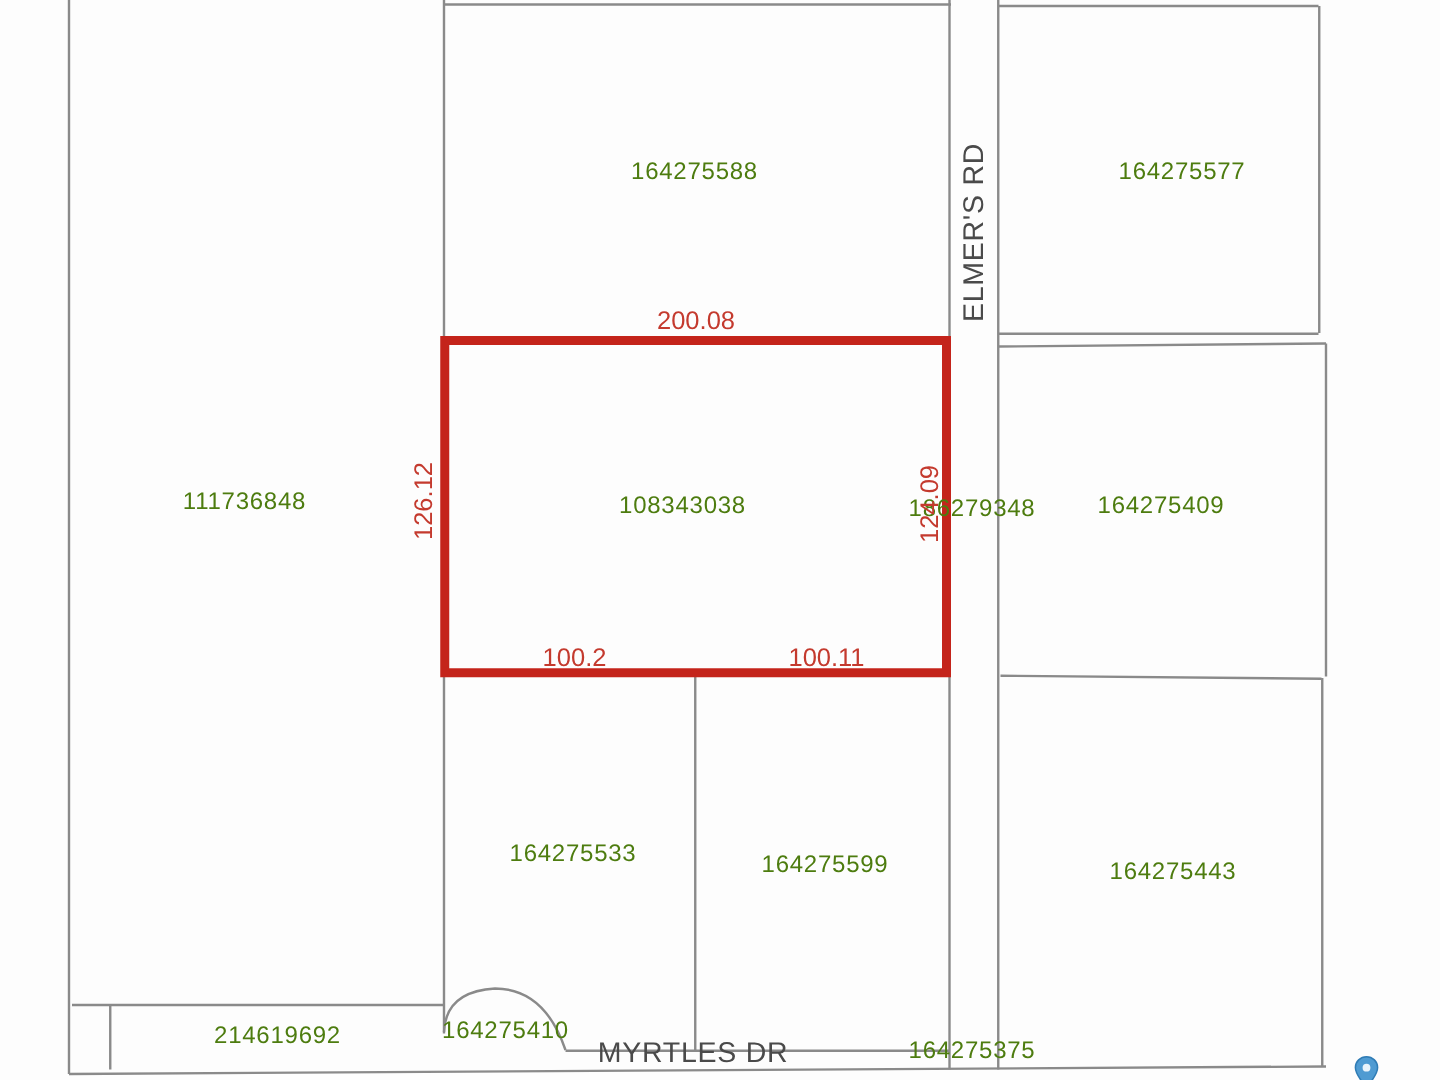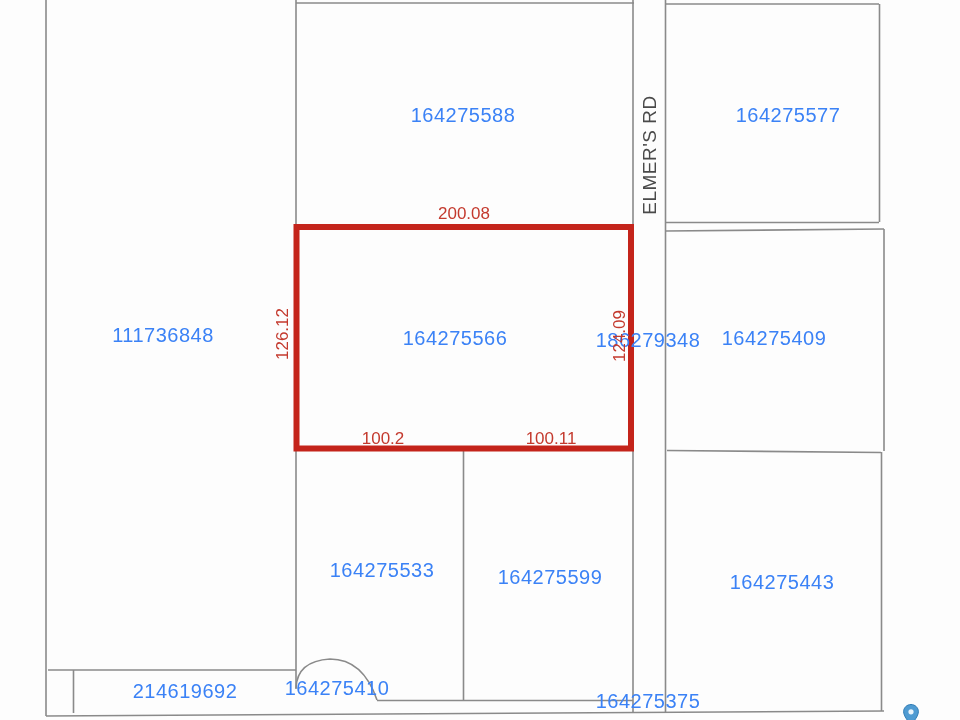--- a/index.html
+++ b/index.html
@@ -7,22 +7,22 @@
     position:relative;
     width:960px;height:720px;
     background:#fdfdfd;
     overflow:hidden;
     font-family:"Liberation Sans", sans-serif;
   }
   #boundaries{position:absolute;left:0;top:0;width:960px;height:720px;}
   .parcel-label{
     position:absolute;
     transform:translate(-50%,-50%);
-    font-size:20px;
-    color:#3b82f6;
+    font-size:16px;
+    color:#4d7c0f;
     white-space:nowrap;
     letter-spacing:0.5px;
   }
   .road-label{
     position:absolute;
     transform:translate(-50%,-50%);
     font-size:19px;
     color:#4a4a4a;
     white-space:nowrap;
     letter-spacing:0.5px;
@@ -88,40 +88,41 @@
       <circle cx="911" cy="711.8" r="2.6" fill="#eaf4fb"></circle>
     </g>
   </svg>
 
   <span class="parcel-label" style="left:163px;top:335px">111736848</span>
 
   <span class="parcel-label" style="left:463px;top:115px">164275588</span>
 
   <span class="parcel-label" style="left:788px;top:115px">164275577</span>
 
-  <span class="parcel-label" style="left:455px;top:338px">164275566</span>
+  <span class="parcel-label" style="left:455px;top:338px">108343038</span>
 
   <span class="parcel-label" style="left:648px;top:340px">186279348</span>
 
   <span class="parcel-label" style="left:774px;top:338px">164275409</span>
 
   <span class="parcel-label" style="left:382px;top:570px">164275533</span>
 
   <span class="parcel-label" style="left:550px;top:577px">164275599</span>
 
   <span class="parcel-label" style="left:782px;top:582px">164275443</span>
 
   <span class="parcel-label" style="left:185px;top:691px">214619692</span>
 
   <span class="parcel-label" style="left:337px;top:688px">164275410</span>
 
   <span class="parcel-label" style="left:648px;top:701px">164275375</span>
 
   <span class="road-label vertical" style="left:650px;top:155px">ELMER'S RD</span>
 
+  <span class="road-label" style="left:462px;top:703px">MYRTLES DR</span>
 
   <span class="dim-label" style="left:464px;top:214px">200.08</span>
 
   <span class="dim-label vertical" style="left:283px;top:334px">126.12</span>
 
   <span class="dim-label vertical" style="left:620px;top:336px">124.09</span>
 
   <span class="dim-label" style="left:383px;top:439px">100.2</span>
 
   <span class="dim-label" style="left:551px;top:439px">100.11</span>

